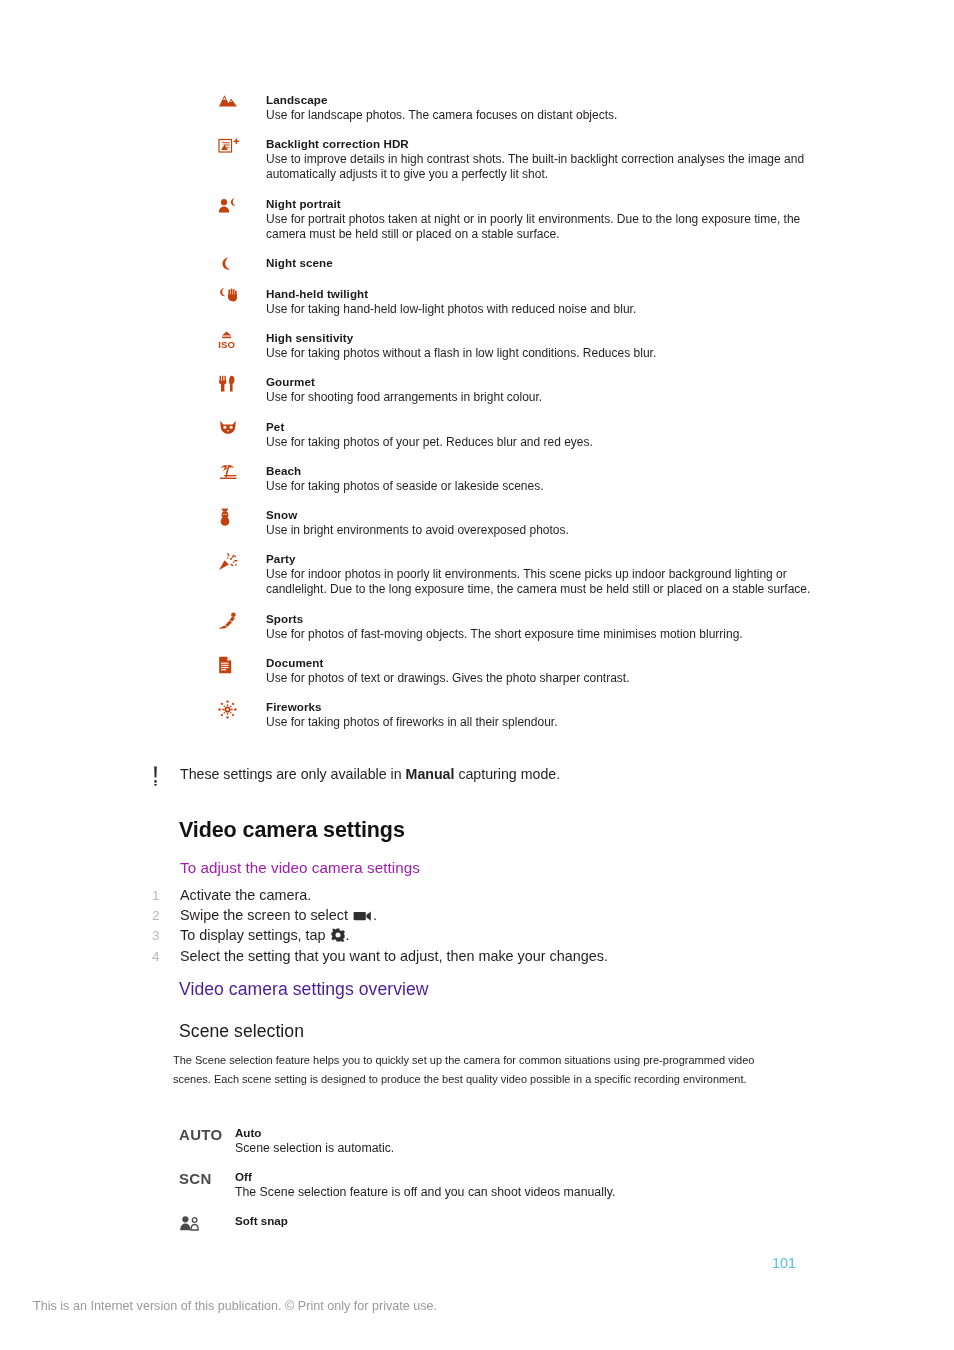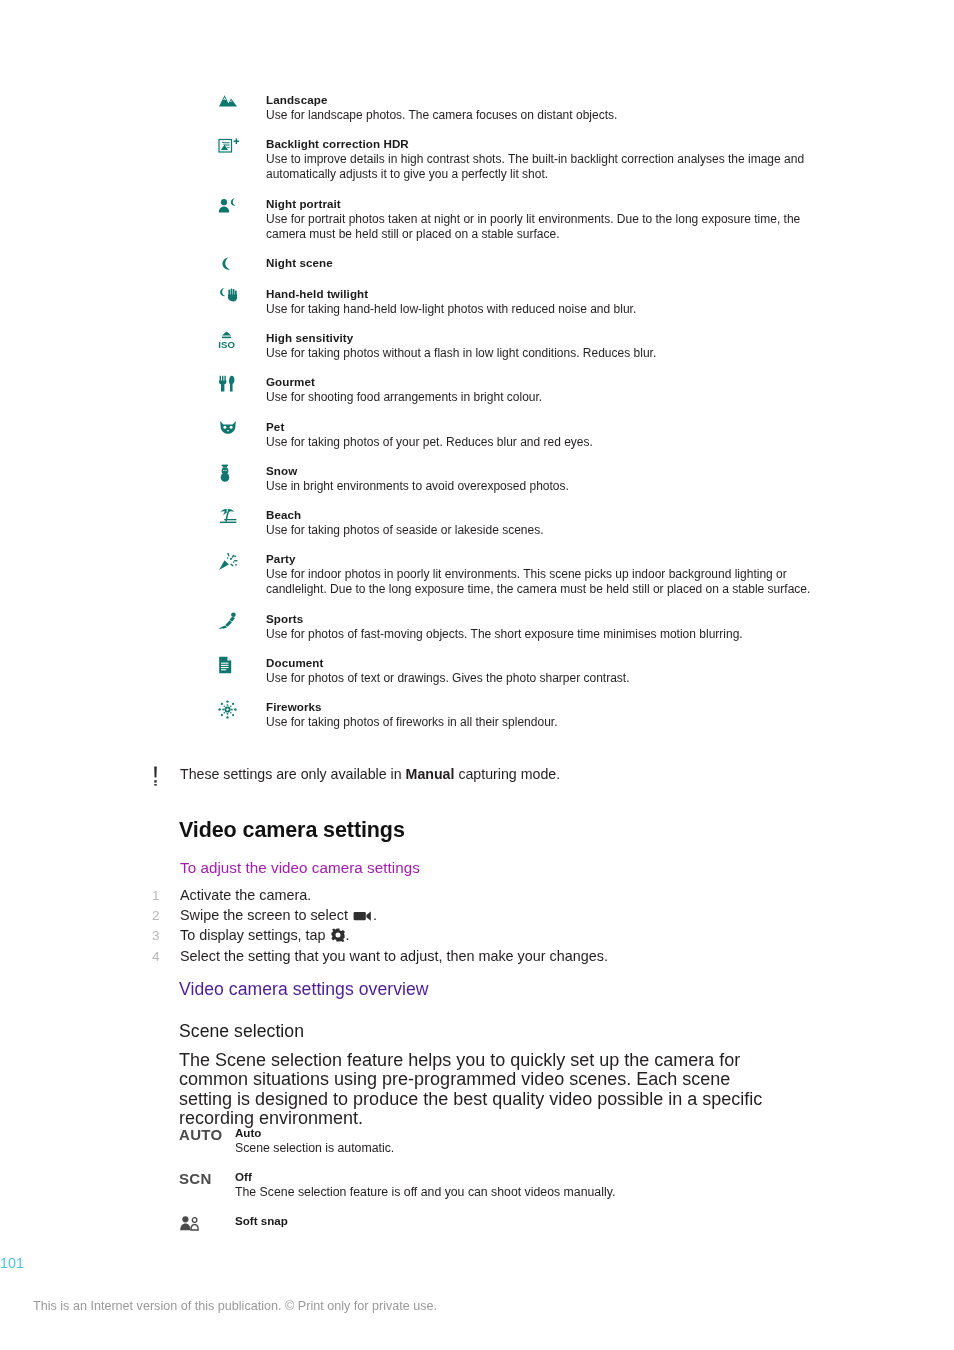--- a/index.html
+++ b/index.html
@@ -33,21 +33,21 @@
   .scene-row {
     display: flex;
     align-items: flex-start;
     margin-bottom: 13px;
   }
   .scene-icon {
     width: 48px;
     min-width: 48px;
     padding-top: 1px;
     text-align: center;
-    color: #0f766e;
+    color: #c2410c;
     line-height: 1;
   }
   .scene-icon svg { display: block; }
   .scene-body { flex: 1; }
   .scene-title {
     font-size: 11.6px;
     font-weight: bold;
     line-height: 15px;
     color: #1a1a1a;
     letter-spacing: 0.1px;
@@ -141,24 +141,24 @@
   .inline-ico {
     display: inline-block;
     vertical-align: -2px;
     margin: 0 1px;
     color: #2f2f2f;
   }
 
   
   .para {
     position: absolute;
-    left: 179px;
+    left: 173px;
     top: 1051px;
     width: 600px;
-    font-size: 18px;
+    font-size: 11px;
     line-height: 19.4px;
     color: #231f20;
   }
 
   
   .vscene-list {
     position: absolute;
     left: 179px;
     top: 1126px;
     width: 625px;
@@ -191,21 +191,21 @@
     color: #231f20;
     margin-top: 1px;
   }
 
   
   .page-number {
     position: absolute;
     left: 0;
     top: 1255px;
     width: 796px;
-    text-align: left;
+    text-align: right;
     font-size: 14.4px;
     color: #4ec3e8;
   }
   .footer-note {
     position: absolute;
     left: 0;
     top: 1299px;
     width: 925px;
     text-align: left;
     font-size: 12.6px;
@@ -335,53 +335,53 @@
           </svg>
       </div>
       <div class="scene-body">
         <div class="scene-title">Pet</div>
         <div class="scene-desc">Use for taking photos of your pet. Reduces blur and red eyes.</div>
       </div>
     </div>
 
     <div class="scene-row">
       <div class="scene-icon">
-        <svg width="14" height="18" viewBox="0 0 14 18">
-            <g fill="currentColor">
-              <rect x="3.6" y="0.6" width="6.4" height="1.4"></rect>
-              <rect x="4.6" y="1.8" width="4.4" height="1.8"></rect>
-              <circle cx="7" cy="7.0" r="3.4"></circle>
-              <circle cx="7" cy="13.4" r="4.3"></circle>
-            </g>
-            <circle cx="5.9" cy="6.4" r="0.65" fill="#ffffff"></circle>
-            <circle cx="8.1" cy="6.4" r="0.65" fill="#ffffff"></circle>
-          </svg>
-      </div>
-      <div class="scene-body">
-        <div class="scene-title">Snow</div>
-        <div class="scene-desc">Use in bright environments to avoid overexposed photos.</div>
-      </div>
-    </div>
-
-    <div class="scene-row">
-      <div class="scene-icon">
         <svg width="20" height="17" viewBox="0 0 20 17">
             <g fill="currentColor">
               <path d="M9.0 1.0 C6.4 0.6 3.6 2.0 2.4 4.2 C4.0 3.2 6.2 3.0 7.8 3.9 Z"></path>
               <path d="M9.4 1.1 C11.8 0.5 14.6 1.6 16.0 3.7 C14.2 3.0 12.2 3.0 10.6 4.0 Z"></path>
               <path d="M8.4 2.2 C6.6 3.4 5.4 5.6 5.3 7.8 C6.4 6.2 7.6 5.1 9.0 4.6 Z"></path>
               <path d="M10.0 2.6 C10.0 2.6 8.9 5.0 8.2 8.2 C7.6 10.8 7.4 13.4 7.4 13.4 L9.0 13.4 C9.0 13.4 9.2 10.8 9.8 8.3 C10.4 5.6 11.2 3.2 11.2 3.2 Z"></path>
               <rect x="2.0" y="13.6" width="16.4" height="1.4"></rect>
               <rect x="6.2" y="11.0" width="12.2" height="1.3"></rect>
             </g>
           </svg>
       </div>
       <div class="scene-body">
         <div class="scene-title">Beach</div>
         <div class="scene-desc">Use for taking photos of seaside or lakeside scenes.</div>
+      </div>
+    </div>
+
+    <div class="scene-row">
+      <div class="scene-icon">
+        <svg width="14" height="18" viewBox="0 0 14 18">
+            <g fill="currentColor">
+              <rect x="3.6" y="0.6" width="6.4" height="1.4"></rect>
+              <rect x="4.6" y="1.8" width="4.4" height="1.8"></rect>
+              <circle cx="7" cy="7.0" r="3.4"></circle>
+              <circle cx="7" cy="13.4" r="4.3"></circle>
+            </g>
+            <circle cx="5.9" cy="6.4" r="0.65" fill="#ffffff"></circle>
+            <circle cx="8.1" cy="6.4" r="0.65" fill="#ffffff"></circle>
+          </svg>
+      </div>
+      <div class="scene-body">
+        <div class="scene-title">Snow</div>
+        <div class="scene-desc">Use in bright environments to avoid overexposed photos.</div>
       </div>
     </div>
 
     <div class="scene-row">
       <div class="scene-icon">
         <svg width="20" height="19" viewBox="0 0 20 19">
             <g fill="currentColor">
               <path d="M1.0 18.0 L6.6 8.2 L10.8 12.4 Z"></path>
               <rect x="9.6" y="1.0" width="1.4" height="3.4" transform="rotate(-18 10.3 2.7)"></rect>
               <rect x="14.4" y="2.6" width="1.4" height="3.2" transform="rotate(36 15.1 4.2)"></rect>

